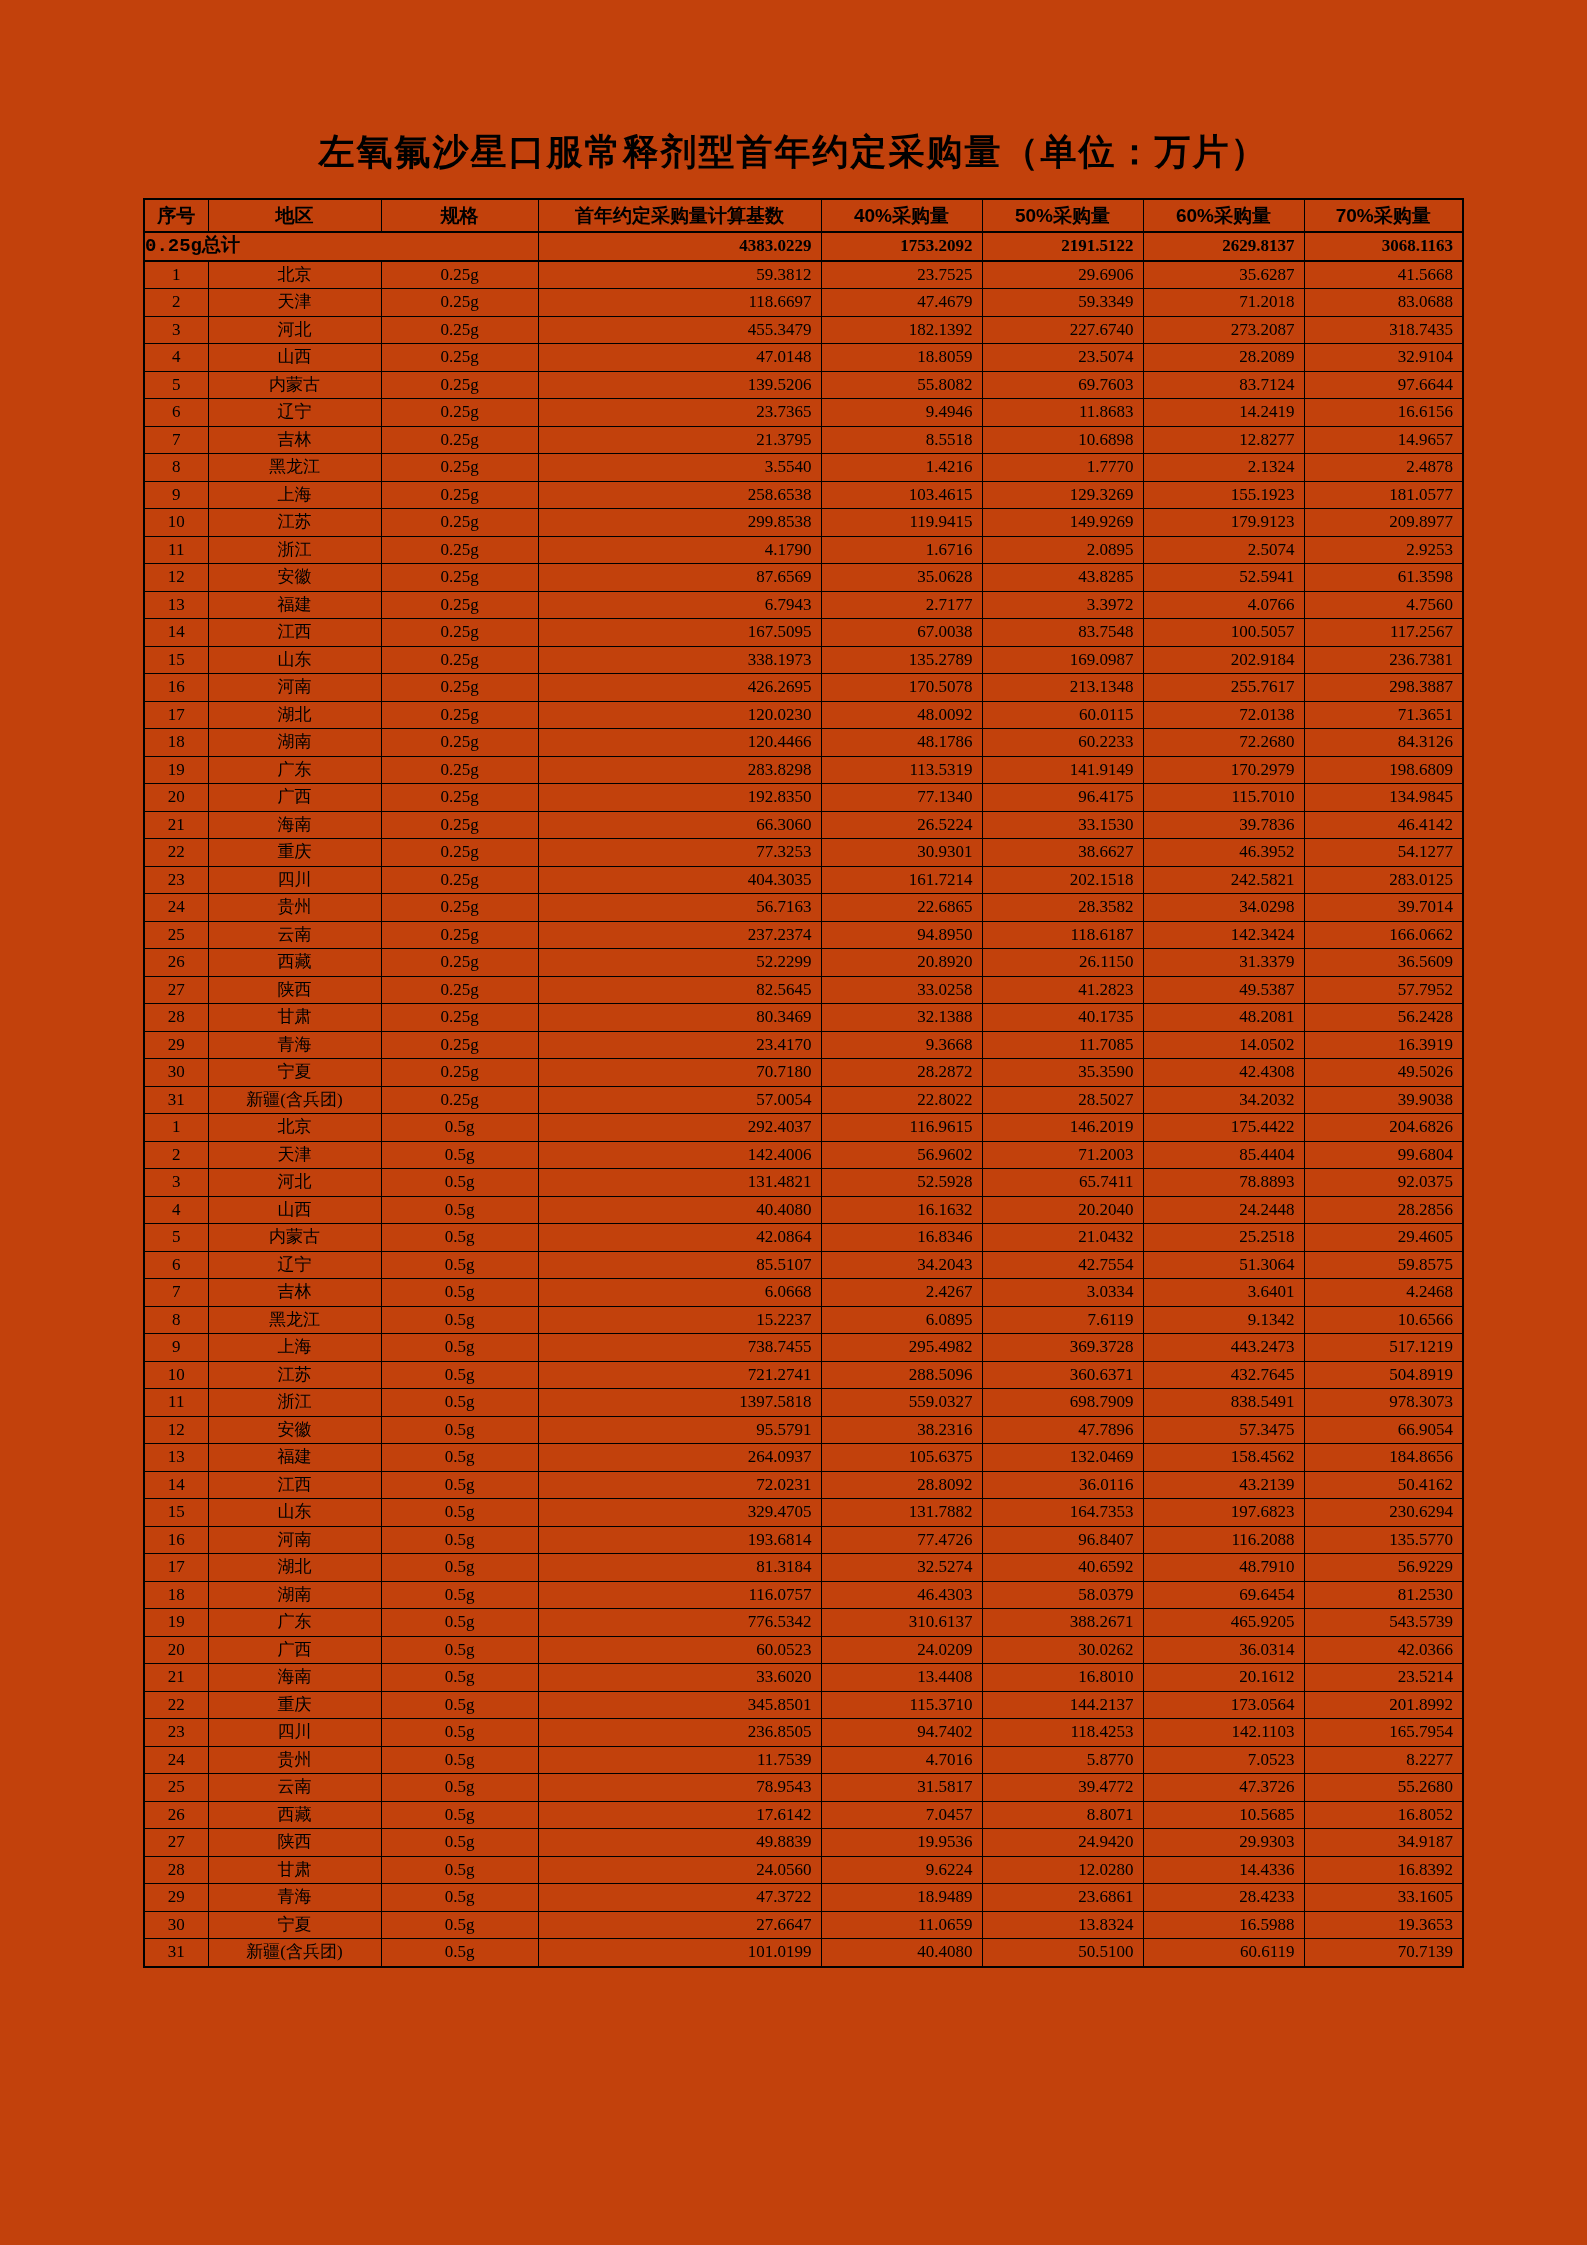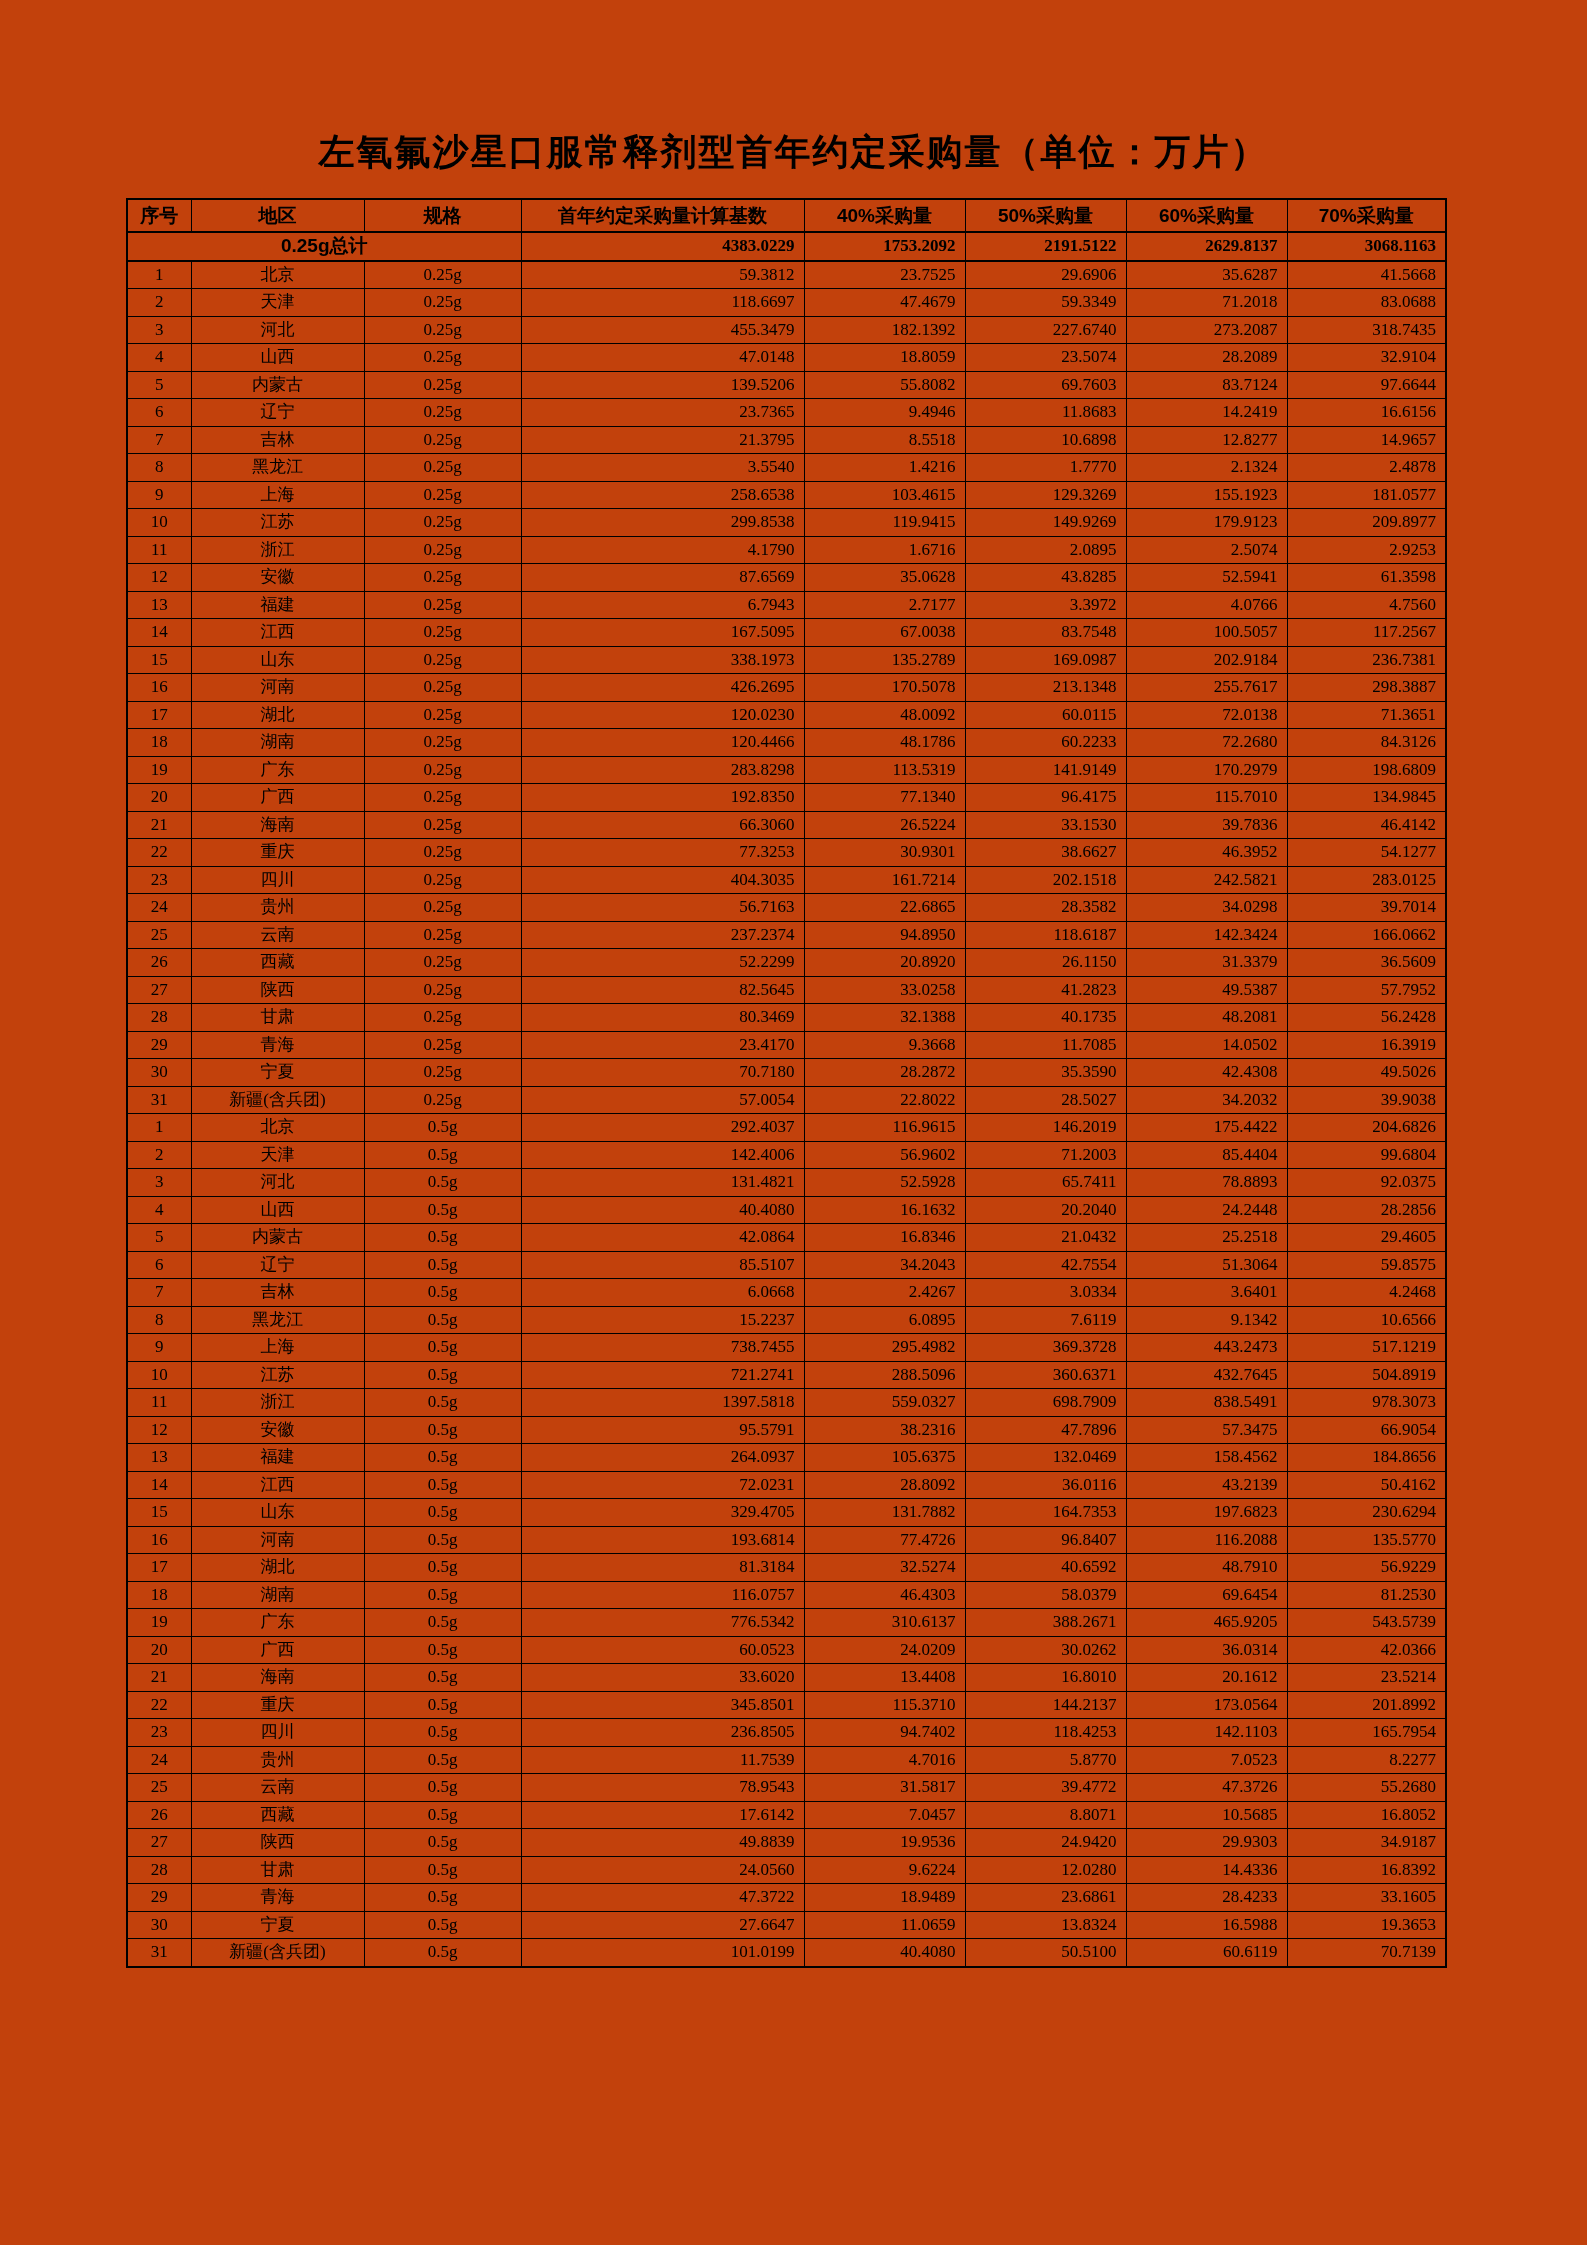--- a/index.html
+++ b/index.html
@@ -17,21 +17,21 @@
     left: 0;
     width: 100%;
     text-align: center;
     font-size: 36px;
     font-weight: bold;
     font-family: "Liberation Sans", "DejaVu Sans", sans-serif;
     letter-spacing: 2px;
   }
   table.main {
     position: absolute;
-    left: 126px;
+    left: 143px;
     top: 198px;
     width: 1319px;
     border-collapse: collapse;
     table-layout: fixed;
     border: 2px solid #000;
     padding-left: 21px;
   }
   th, td {
     border: 1px solid #000;
     padding: 0;
@@ -52,23 +52,23 @@
     line-height: 26.5px;
   }
   td.center { text-align: center; }
   td.num { text-align: right; padding-right: 9px; }
   tr.total-row td {
     font-weight: bold;
     border-top-width: 2px;
     border-bottom-width: 2px;
   }
   td.total-label {
-    text-align: center;
+    text-align: left;
     font-size: 19px;
-    font-family: Liberation Sans, sans-serif;
+    font-family: Liberation Mono, monospace;
   }
 </style>
 </head>
 <body>
 
 <div class="page">
   <div class="doc-title">左氧氟沙星口服常释剂型首年约定采购量（单位：万片）</div>
   <table class="main">
     <colgroup>
       <col style="width:64px">

